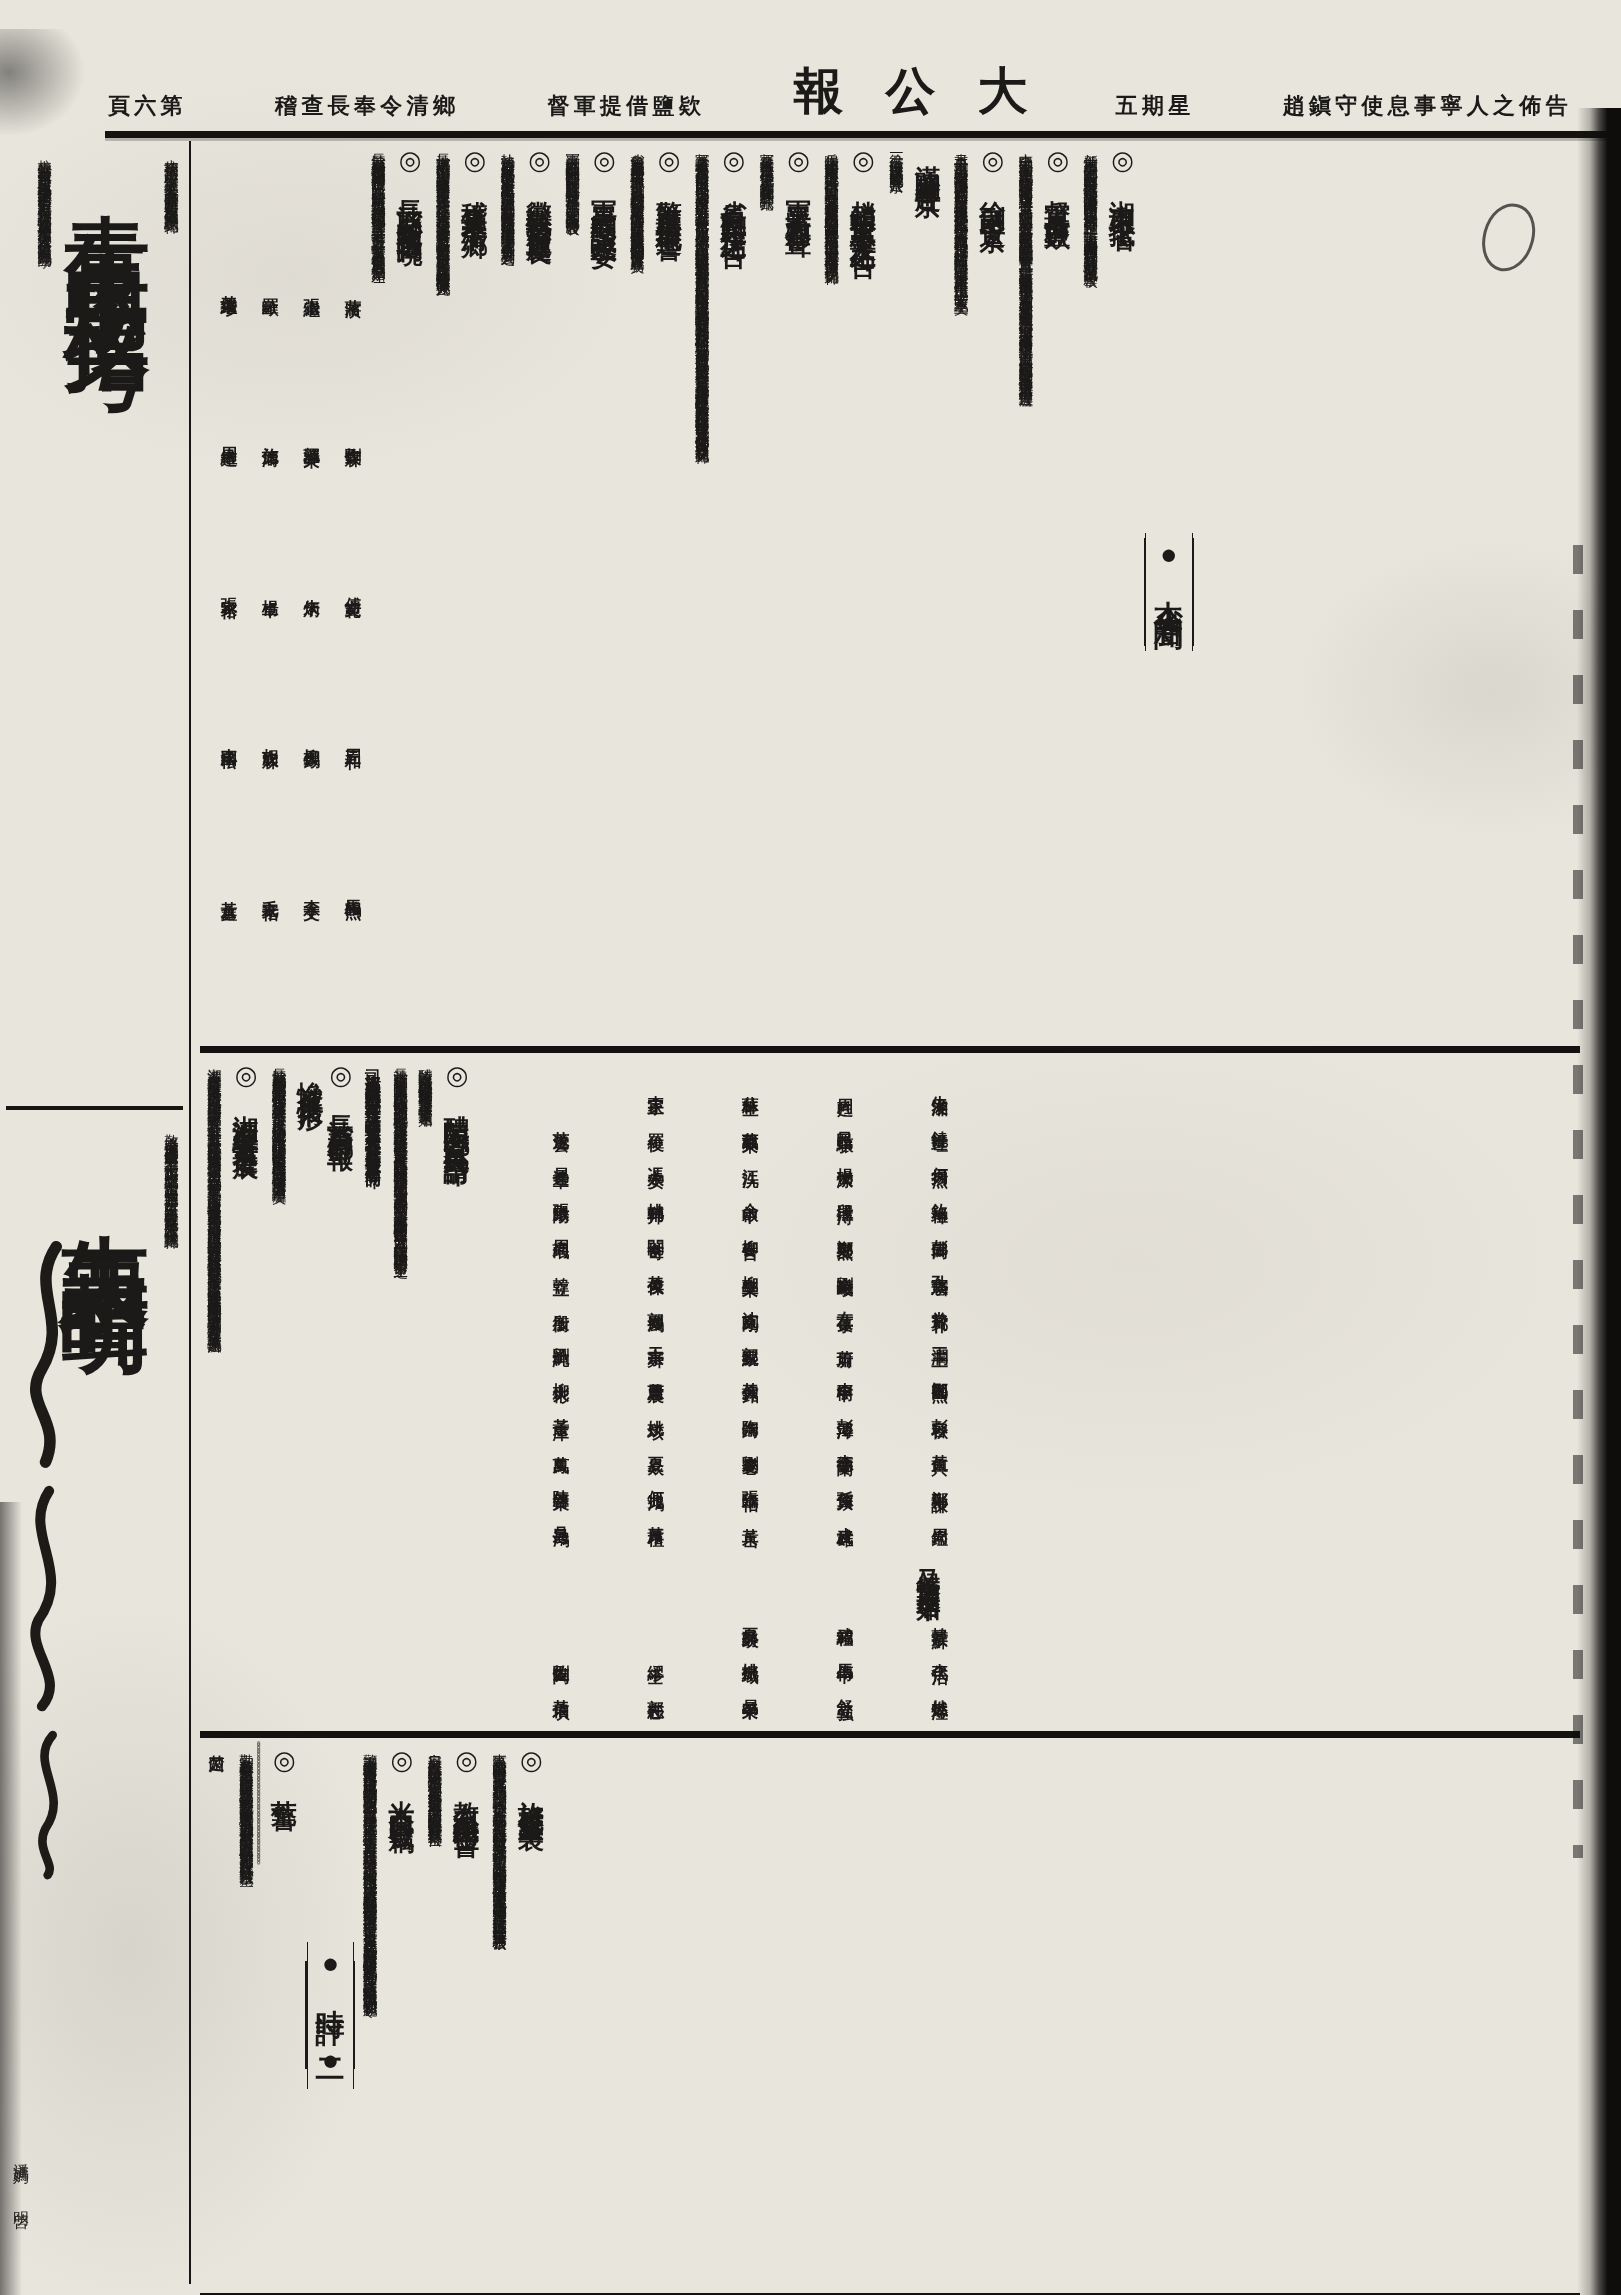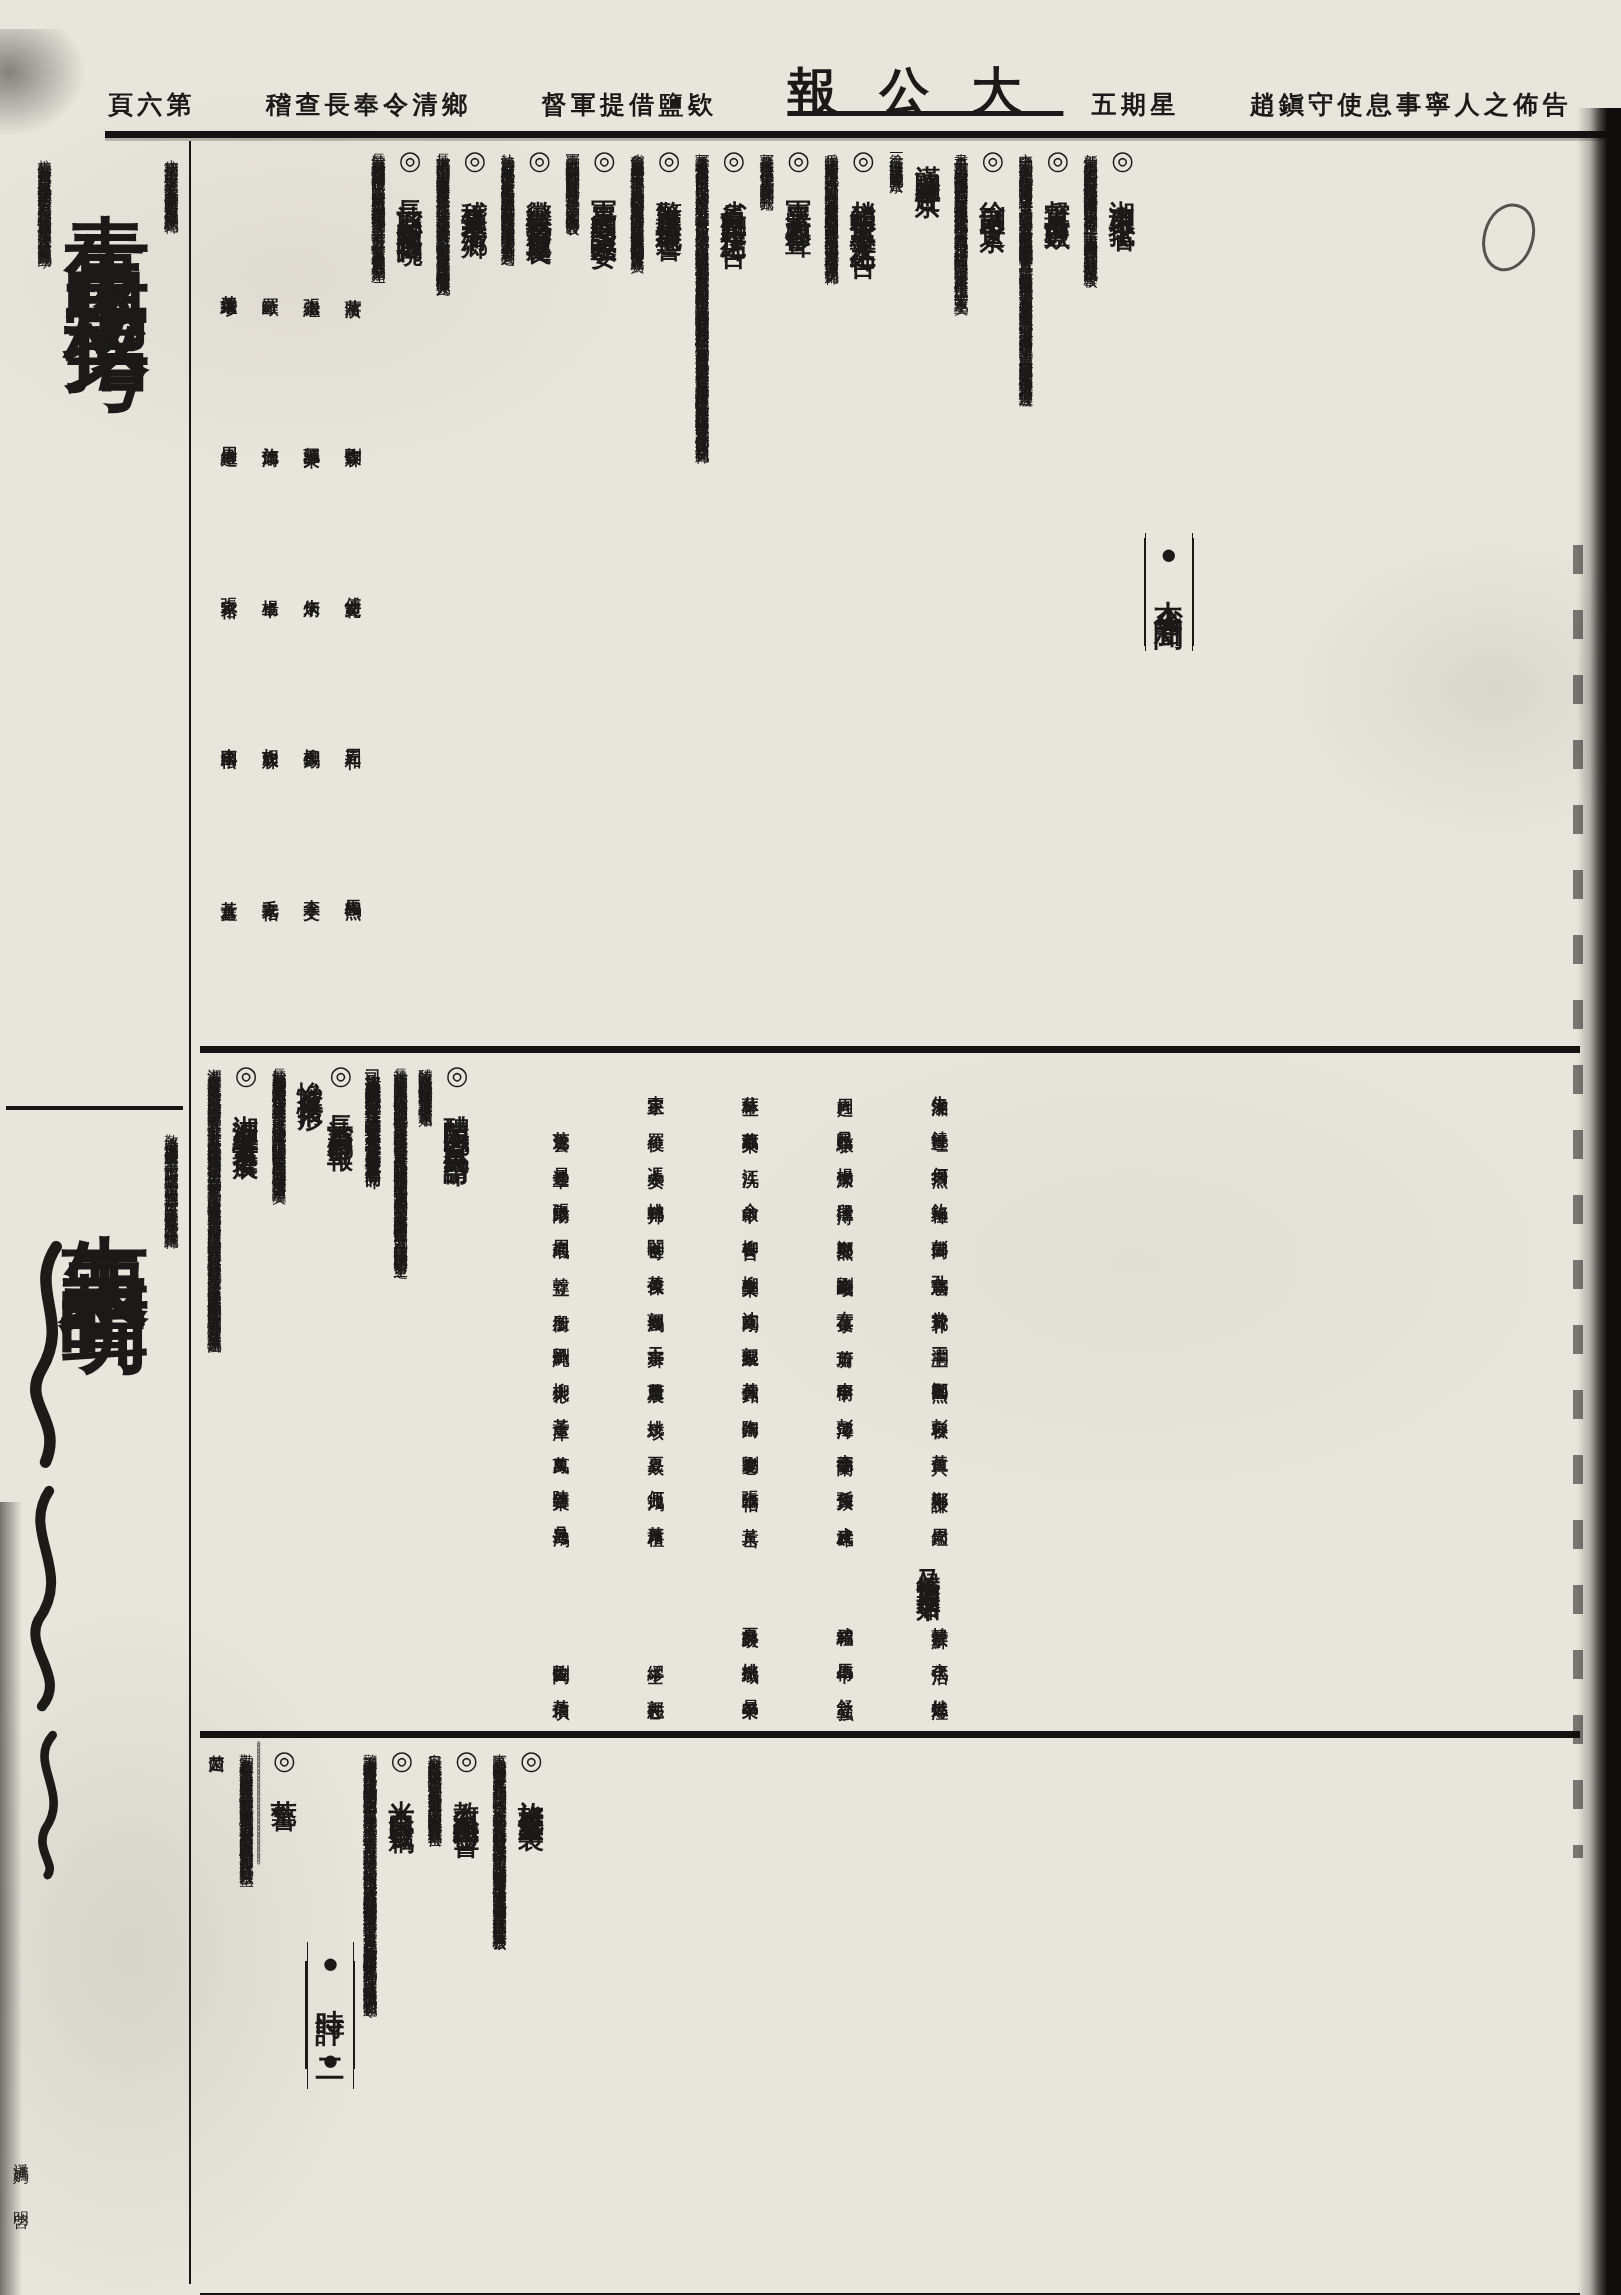--- a/index.html
+++ b/index.html
@@ -20,22 +20,22 @@
     background:repeating-linear-gradient(to bottom,rgba(10,10,10,.5) 0 29px,transparent 29px 65px);}
   .edge-left{position:absolute;left:0;bottom:0;width:21.6px;height:793px;
     background:linear-gradient(to right,rgba(20,20,18,.55),transparent);}
   .corner-smudge{position:absolute;left:0;top:29px;width:86px;height:108px;
     background:radial-gradient(ellipse at 10% 40%,rgba(30,30,28,.5),transparent 70%);}
   .pen-mark{position:absolute;left:1483px;top:203px;width:45px;height:63px;border:3.6px solid rgba(35,33,30,.75);
     border-radius:50% 46% 52% 48%;transform:rotate(14deg);}
   
   .masthead{position:absolute;top:37px;left:108px;right:50px;height:88px;
     display:flex;flex-direction:row-reverse;justify-content:space-between;align-items:flex-end;}
-  .mh{font-size:25px;letter-spacing:4.3px;font-weight:700;white-space:nowrap;padding-bottom:4.3px;}
-  .mh.title{font-size:50px;letter-spacing:42px;padding-bottom:0;margin-right:-42px;text-decoration:underline;}
+  .mh{font-size:22px;letter-spacing:4.3px;font-weight:700;white-space:nowrap;padding-bottom:4.3px;}
+  .mh.title{font-size:50px;letter-spacing:42px;padding-bottom:0;margin-right:-42px;}
   .top-rule{position:absolute;top:131px;left:105px;right:0;height:7.2px;background:#141311;
     box-shadow:0 2.9px 0 rgba(20,19,17,.25);}
   
   .ads{position:absolute;left:4.3px;top:141px;width:180px;bottom:10px;display:flex;flex-direction:column;}
   .ad{writing-mode:vertical-rl;text-orientation:upright;overflow:hidden;}
   .ad1{height:959px;}
   .ad2{flex:1;position:relative;}
   .ad .small-col{font-size:14.4px;letter-spacing:1.4px;line-height:1.5;height:96%;margin:7.2px 2.9px;}
   .ad .big-title{font-size:85px;font-weight:700;letter-spacing:19px;line-height:1;margin:4.3px 10px;
     font-family:"Liberation Serif","DejaVu Serif",serif;}

